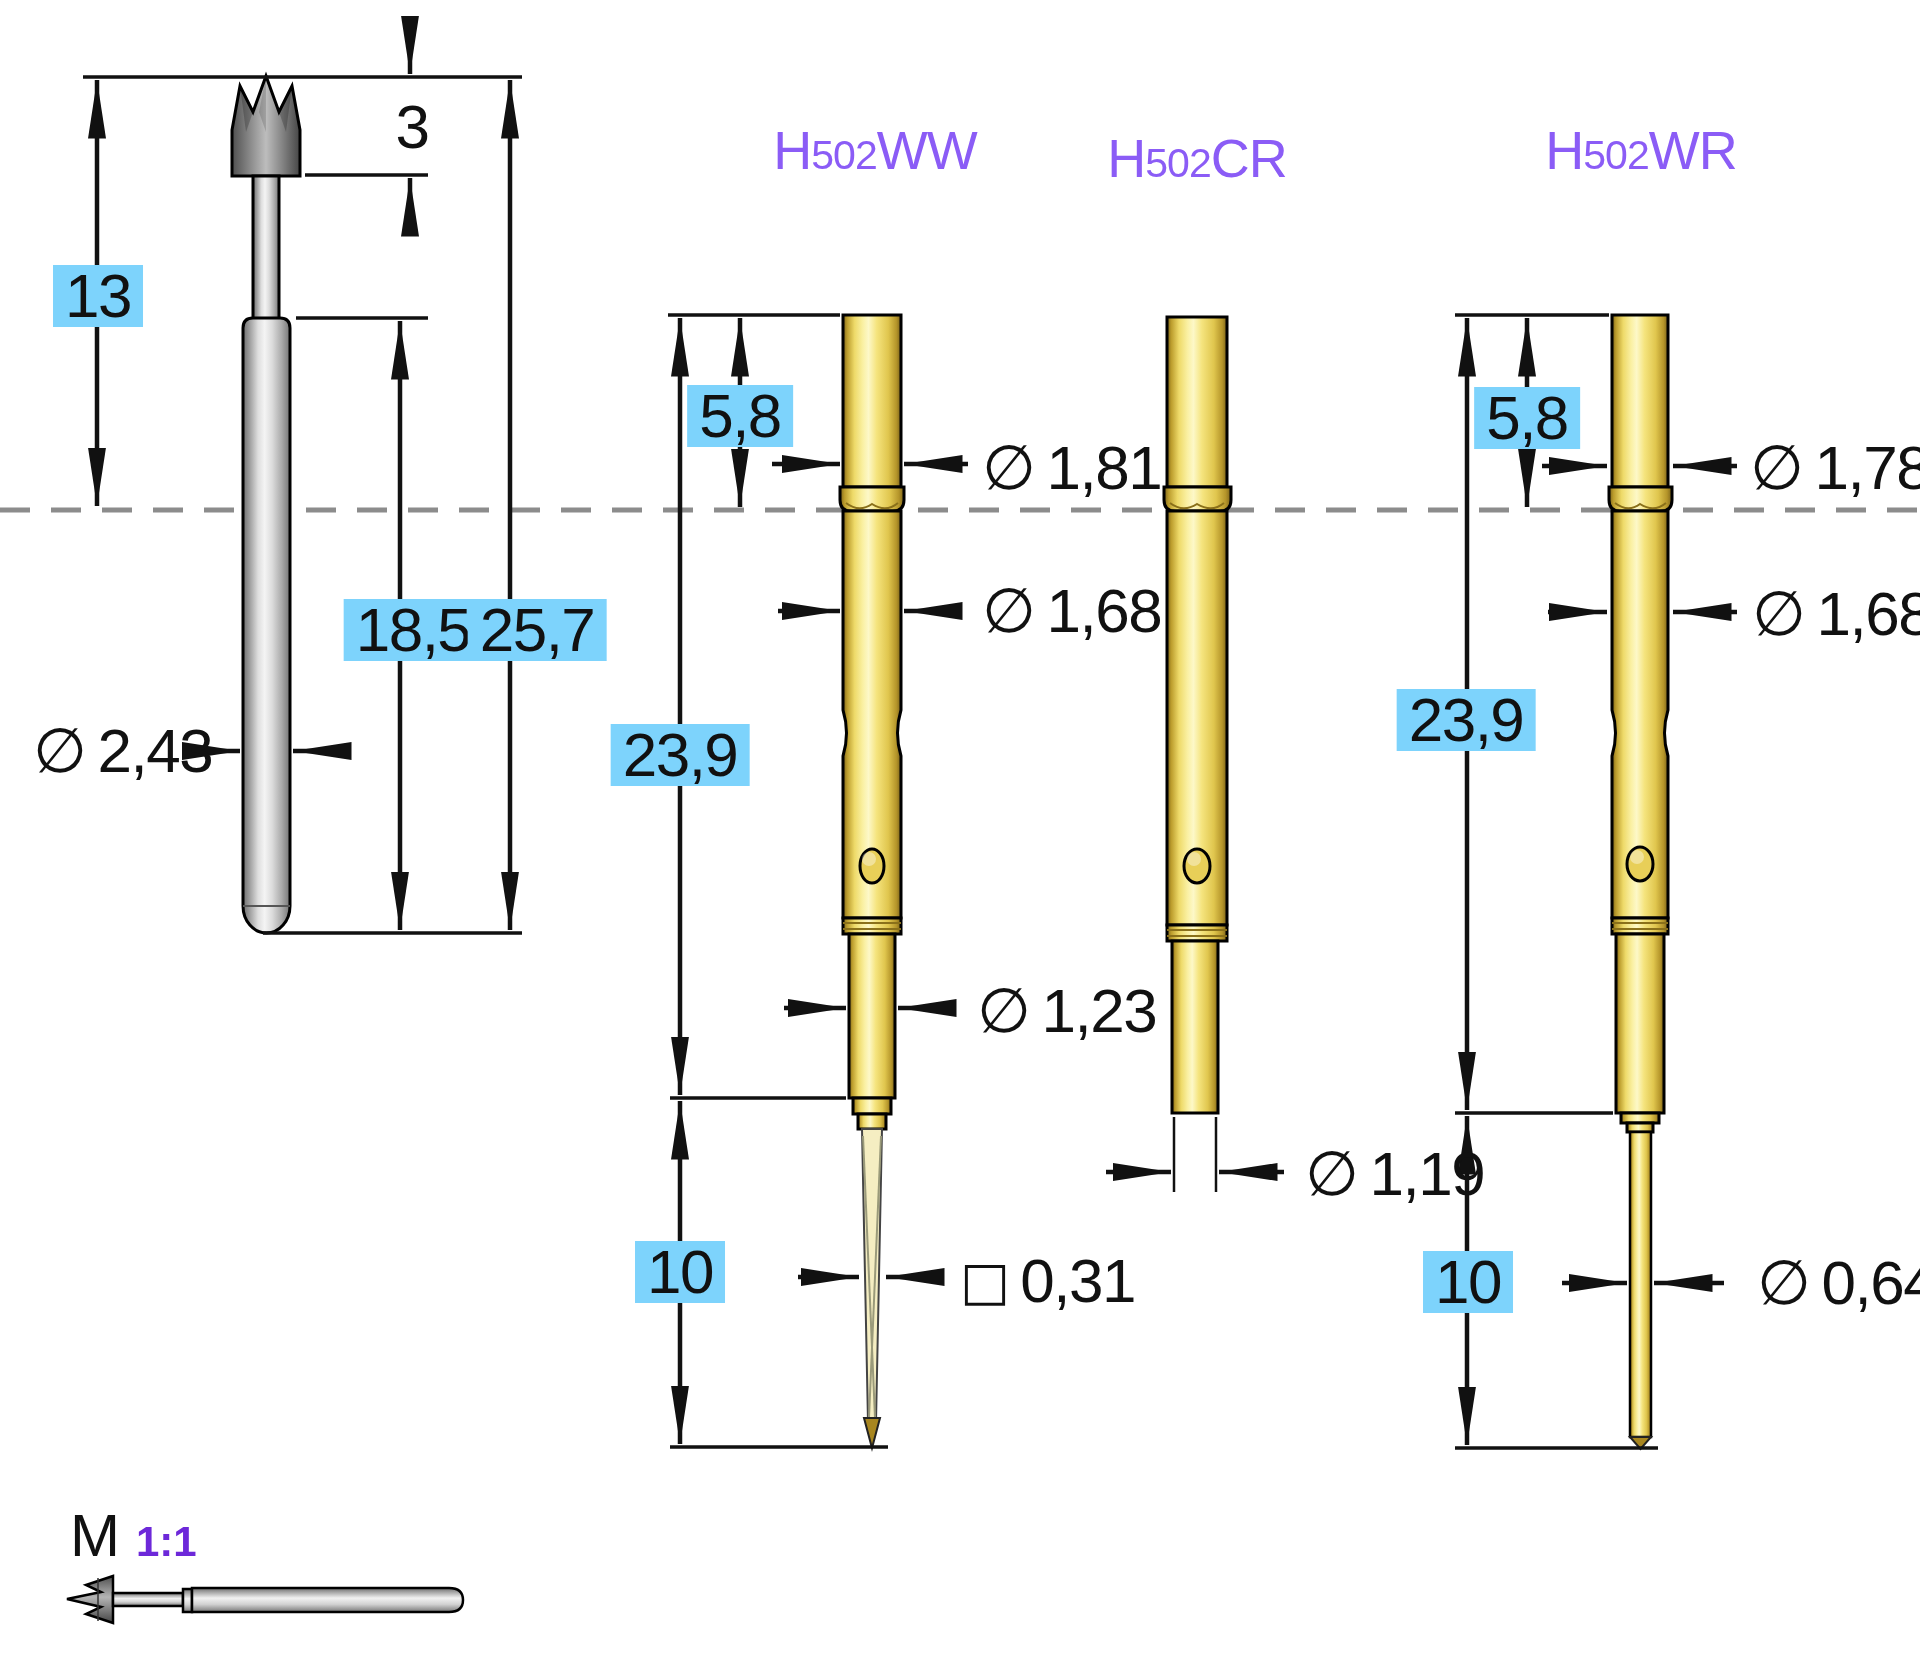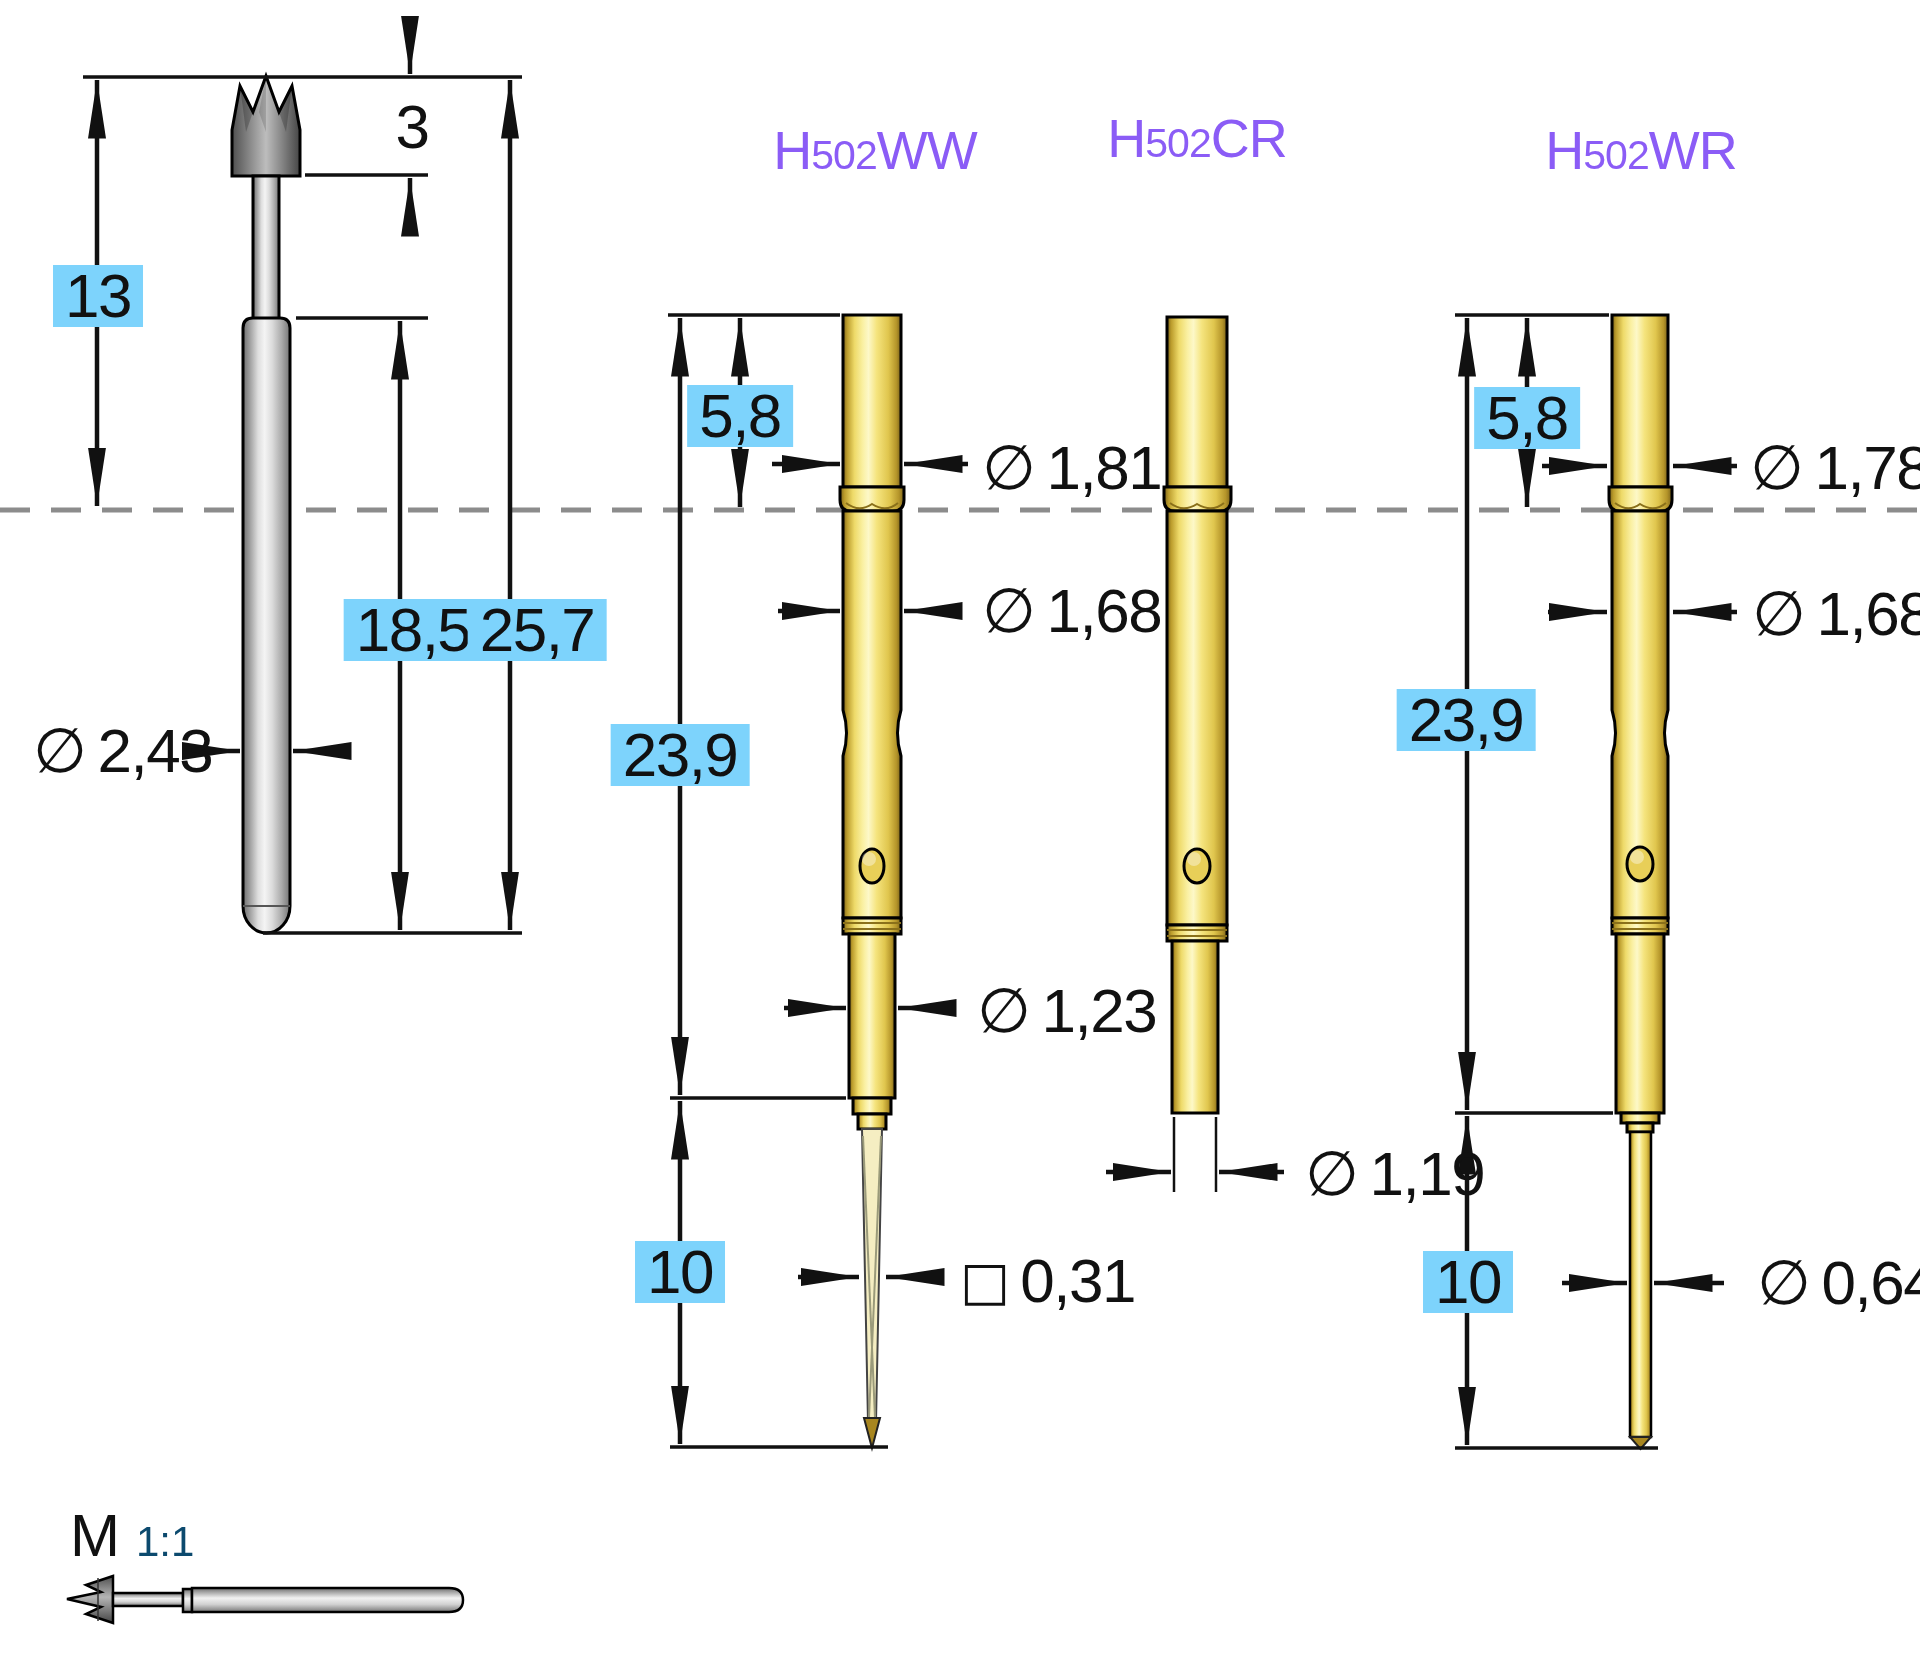--- a/index.html
+++ b/index.html
@@ -15,21 +15,21 @@
   .center  { transform:translate(-50%,-50%); }
   .vcenter { transform:translateY(-50%); }
   .bgw     { background:#7dd3fc; padding:0 12px; }
   .title   { font-size:54px; letter-spacing:-1px; color:#8b5cf6; }
   .os      { font-size:0.76em; }   
   .dia     { display:flex; align-items:center; gap:12px; }
   .sym     { font-family:"DejaVu Sans","Liberation Sans",sans-serif; }
   .sqsym   { font-size:0.85em; }
   .scale   { display:flex; align-items:baseline; gap:16px; }
   .m-letter{ font-size:60px; color:#111; letter-spacing:0; }
-  .m-ratio { font-size:42px; font-weight:400; color:#0c4a6e; }
+  .m-ratio { font-size:42px; font-weight:700; color:#6d28d9; }
 </style>
 </head>
 <body>
 
 <div class="canvas">
 
   <svg width="1920" height="1670" viewBox="0 0 1920 1670">
     <defs>
       <marker id="arr" markerWidth="13" markerHeight="4" refX="13" refY="2" orient="auto-start-reverse" markerUnits="strokeWidth">
         <path d="M0,0 L13,2 L0,4 Z" fill="#111"></path>
@@ -223,21 +223,21 @@
   </div>
   <div class="lbl vcenter dia" style="left:977px; top:1011px;">
     <span class="sym">∅</span>
     <span>1,23</span>
   </div>
   <div class="lbl vcenter dia" style="left:960px; top:1281px;">
     <span class="sym sqsym">□</span>
     <span>0,31</span>
   </div>
 
-  <div class="lbl center title" style="left:1197px; top:138px;">H<span class="os">5</span><span class="os">0</span><span class="os">2</span>CR</div>
+  <div class="lbl center title" style="left:1197px; top:158px;">H<span class="os">5</span><span class="os">0</span><span class="os">2</span>CR</div>
   <div class="lbl vcenter dia" style="left:1305px; top:1174px;">
     <span class="sym">∅</span>
     <span>1,19</span>
   </div>
 
   <div class="lbl center title" style="left:1641px; top:150px;">H<span class="os">5</span><span class="os">0</span><span class="os">2</span>WR</div>
   <div class="lbl center bgw" style="left:1527px; top:418px;">5,8</div>
   <div class="lbl center bgw" style="left:1466px; top:720px;">23,9</div>
   <div class="lbl center bgw" style="left:1468px; top:1282px;">10</div>
   <div class="lbl vcenter dia" style="left:1750px; top:468px;">

